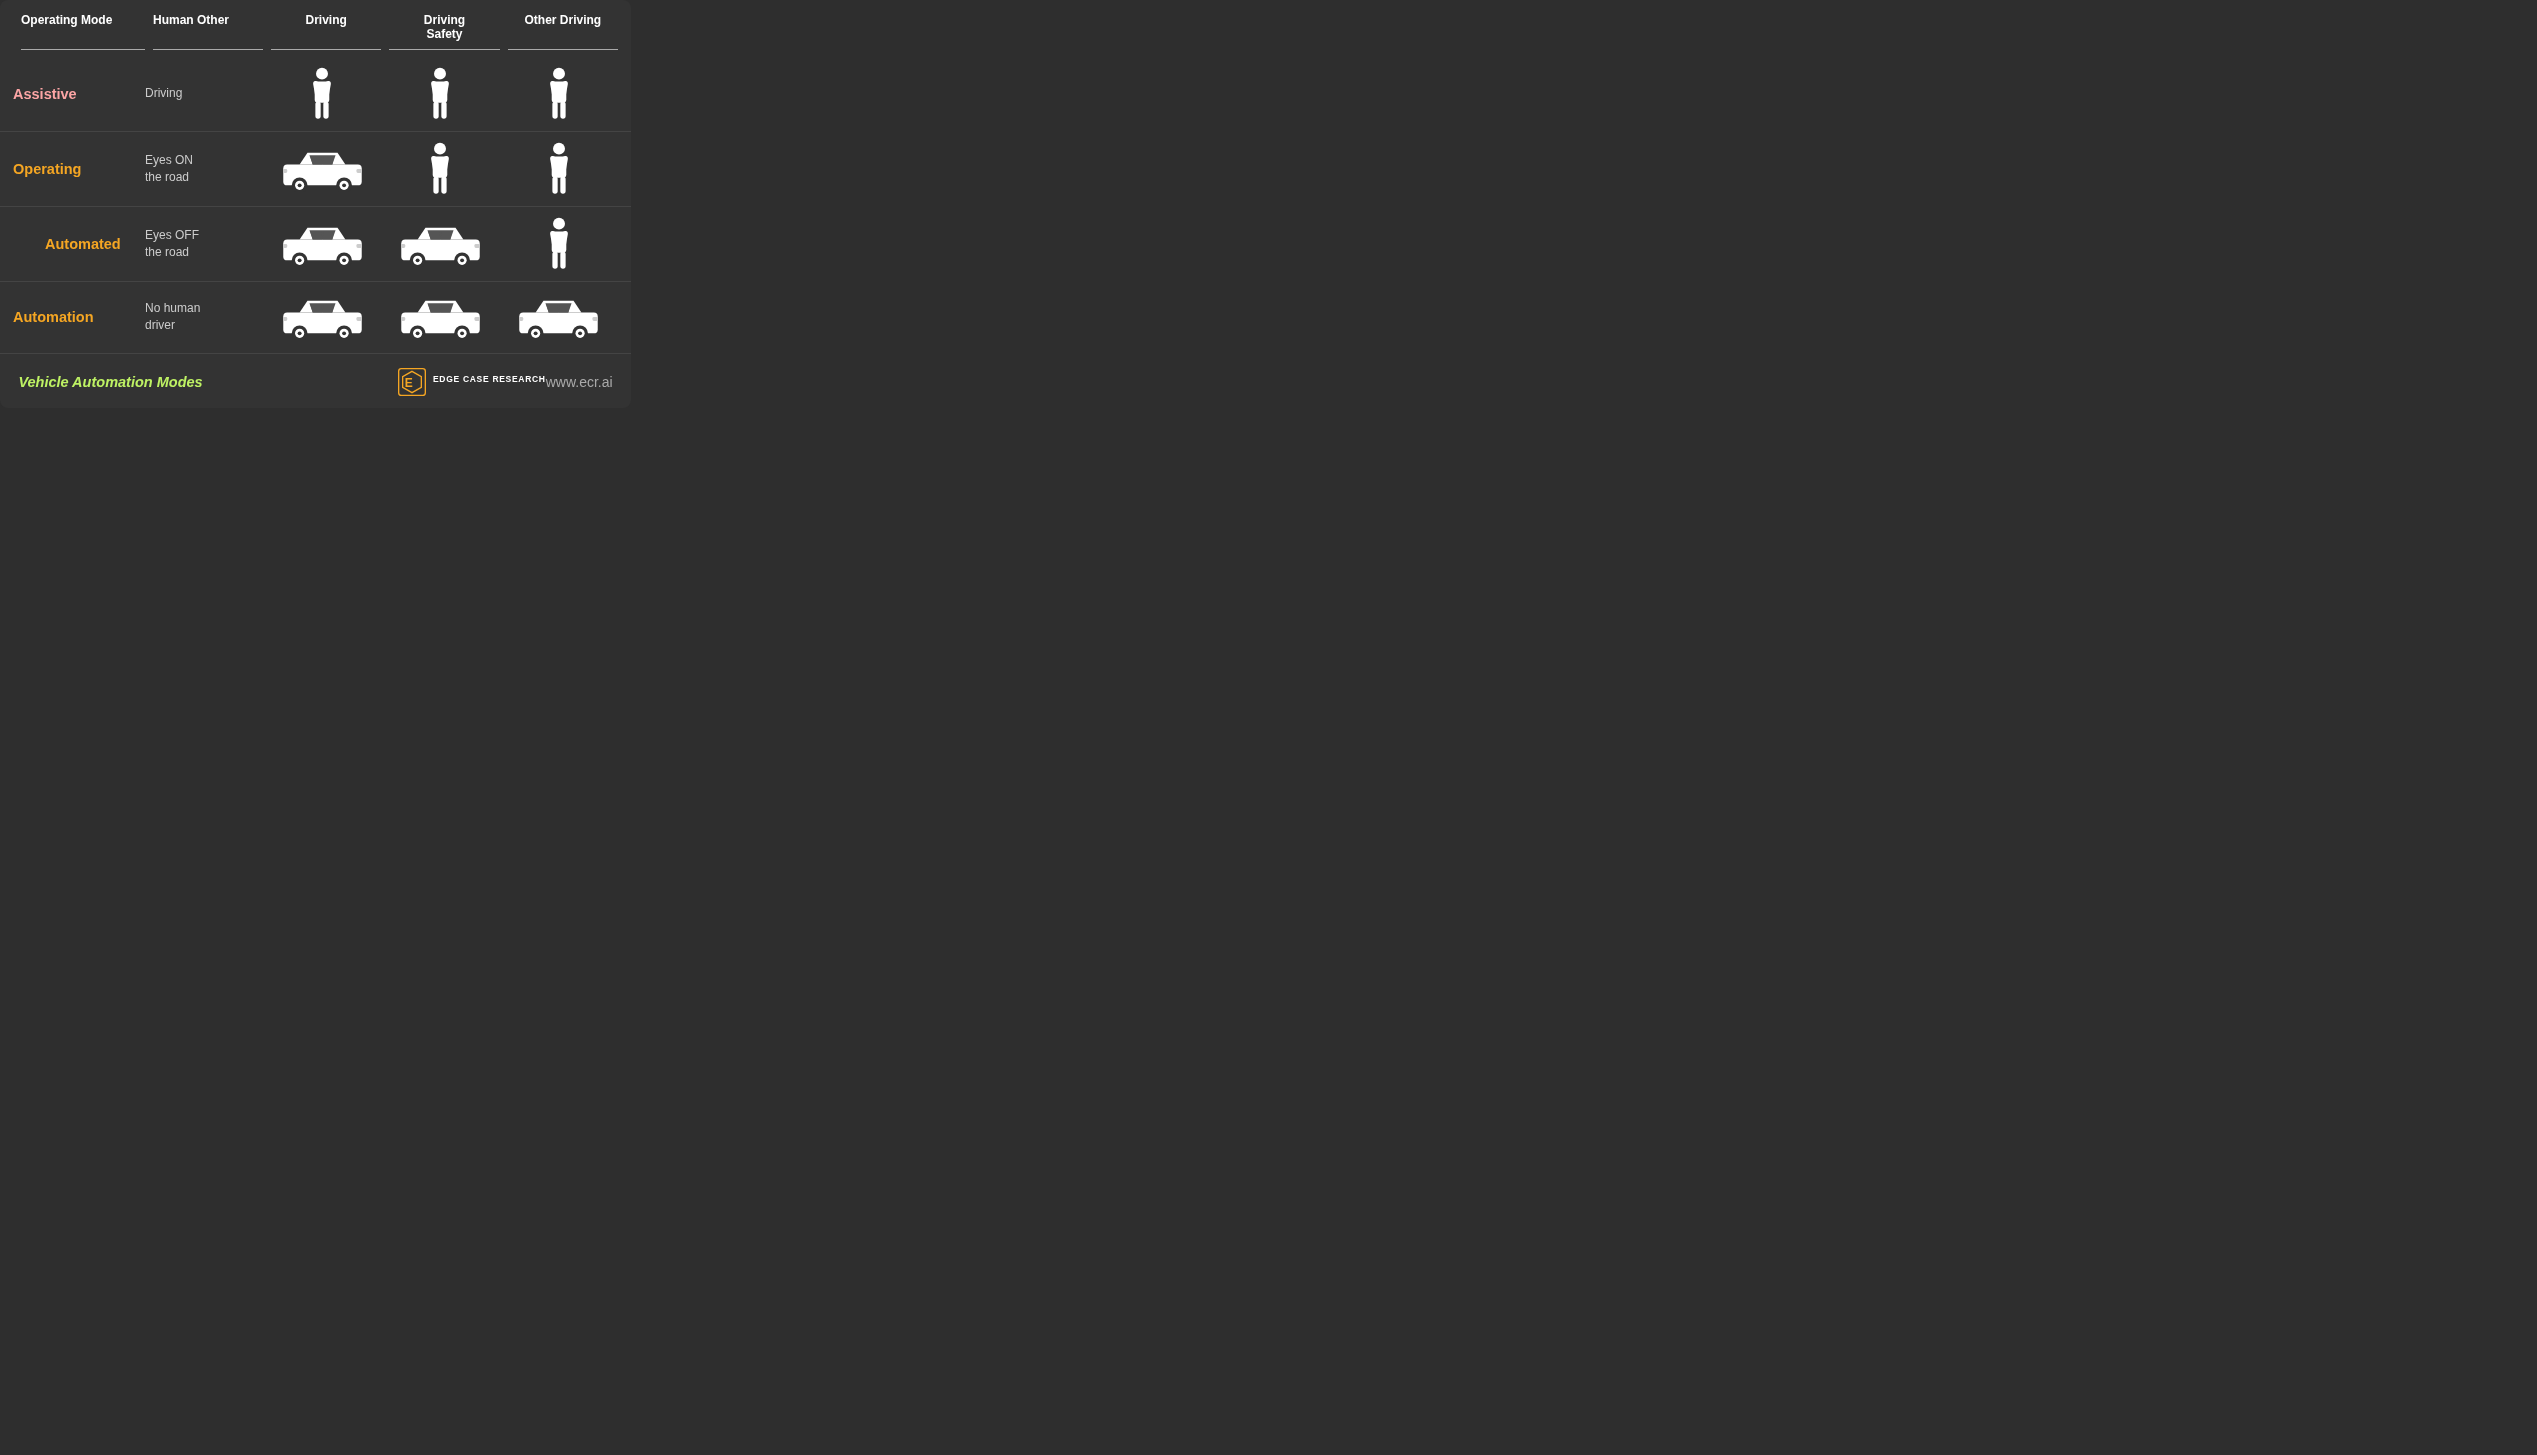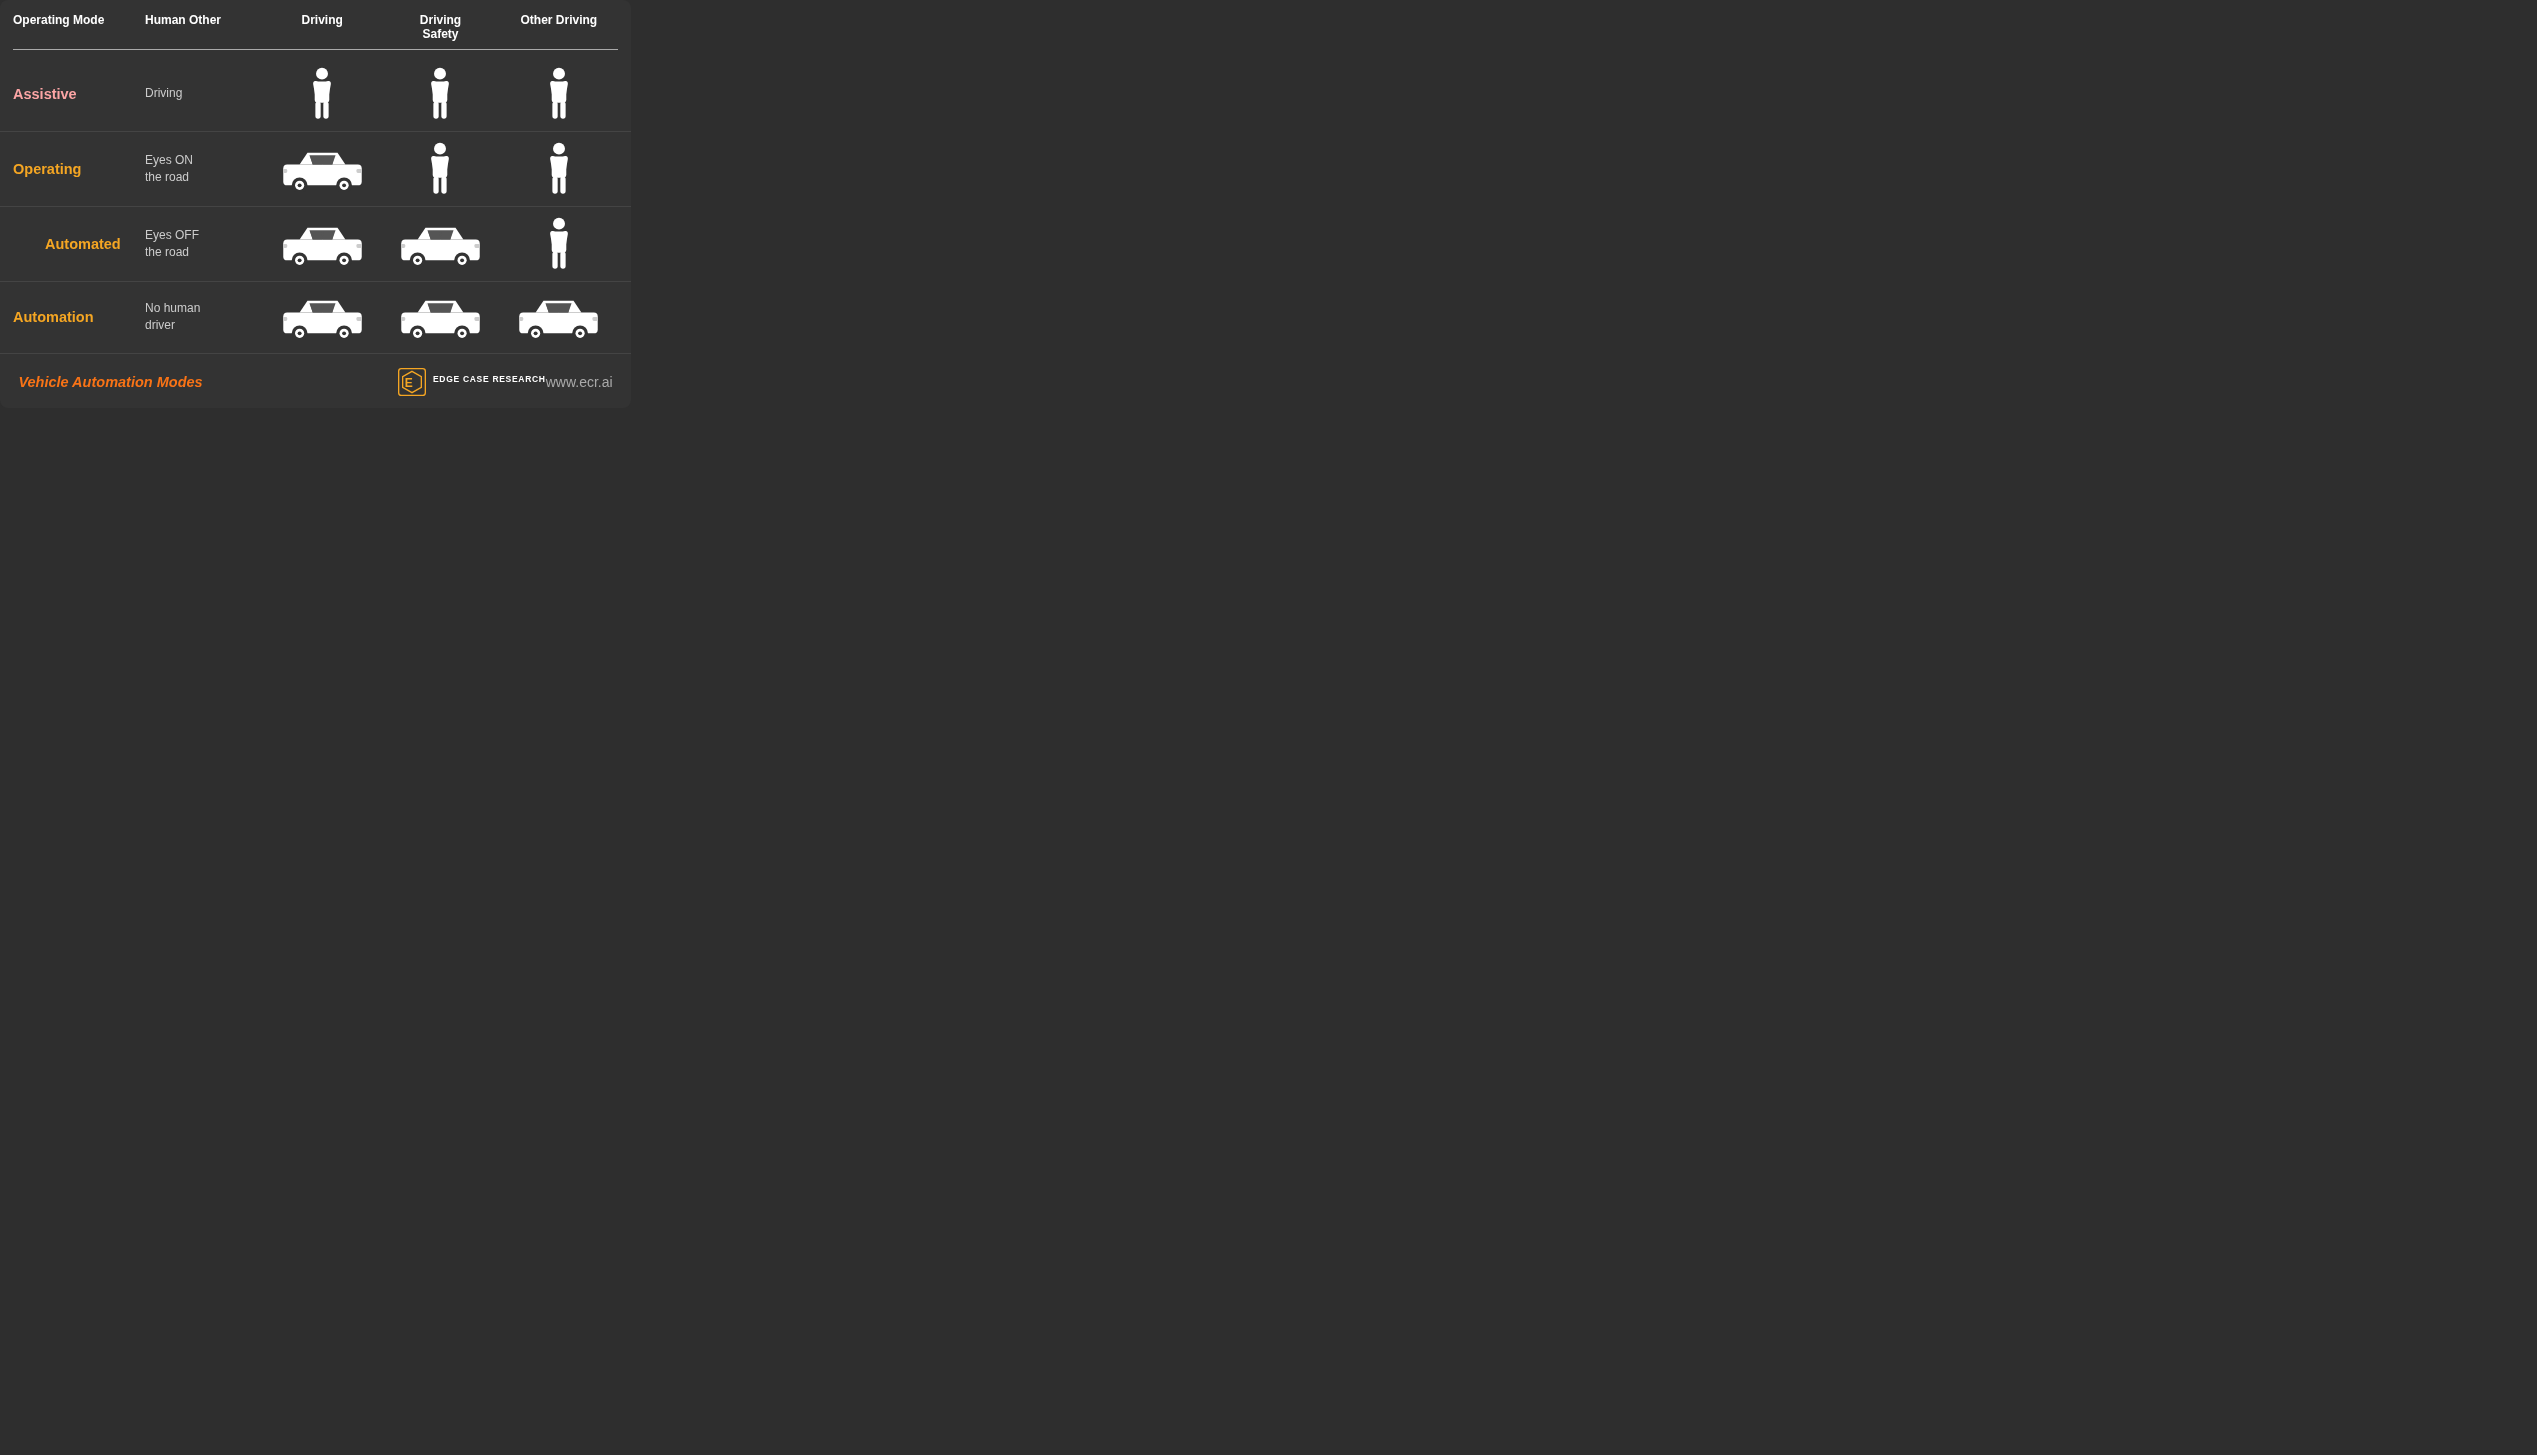--- a/index.html
+++ b/index.html
@@ -59,21 +59,21 @@
     
     .footer {
       display: flex;
       justify-content: space-between;
       align-items: center;
       padding: 12px 18.4px 12px 18.4px;
       margin-top: 2.6px;
     }
 
     .footer-title {
-      color: #f97316;
+      color: #bef264;
       font-size: 14.5px;
       font-weight: 700;
       font-style: italic;
     }
 
     .footer-brand {
       display: flex;
       align-items: center;
       gap: 6.6px;
     }
@@ -107,20 +107,21 @@
       padding: 13px 13px 0 13px;
     }
 
     .col-header {
       text-align: center;
       font-weight: 700;
       font-size: 12px;
       color: white;
       padding-bottom: 8px;
       border-bottom: 1.3px solid #aaa;
+      margin-left: 8px;
     }
     .col-header.left {
       text-align: left;
     }
 
     .spacer-row {
       height: 6.6px;
     }
   </style>
 </head>

